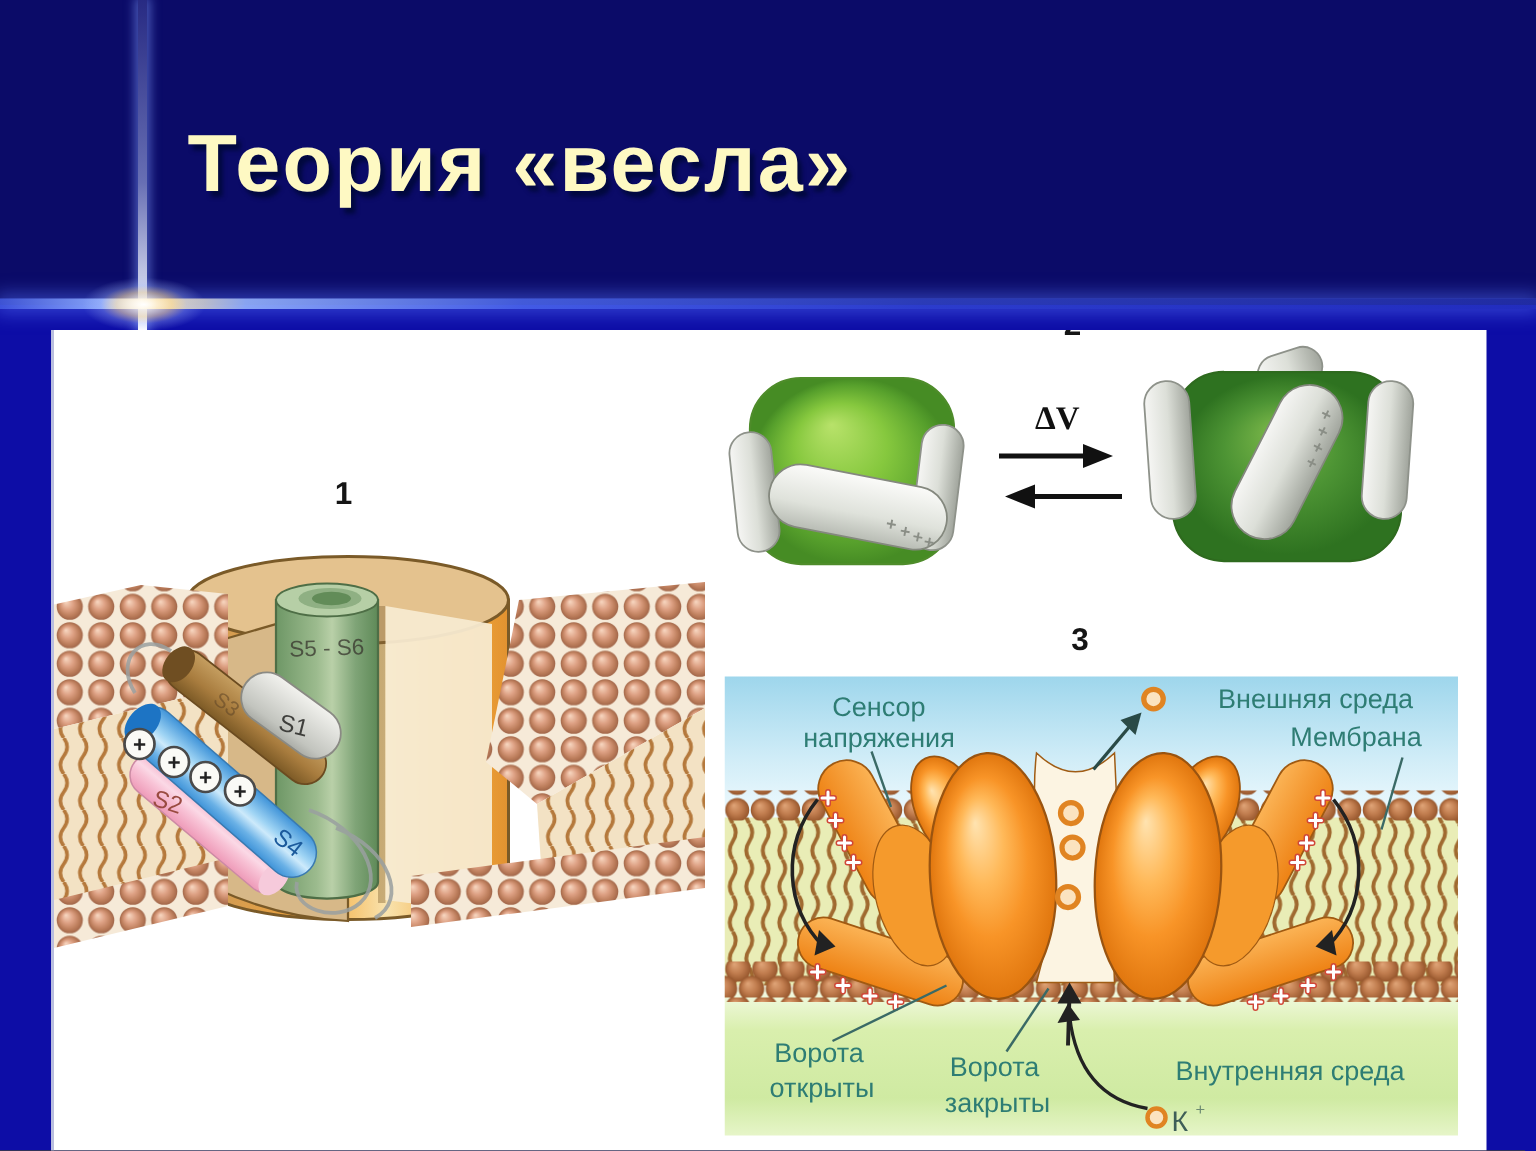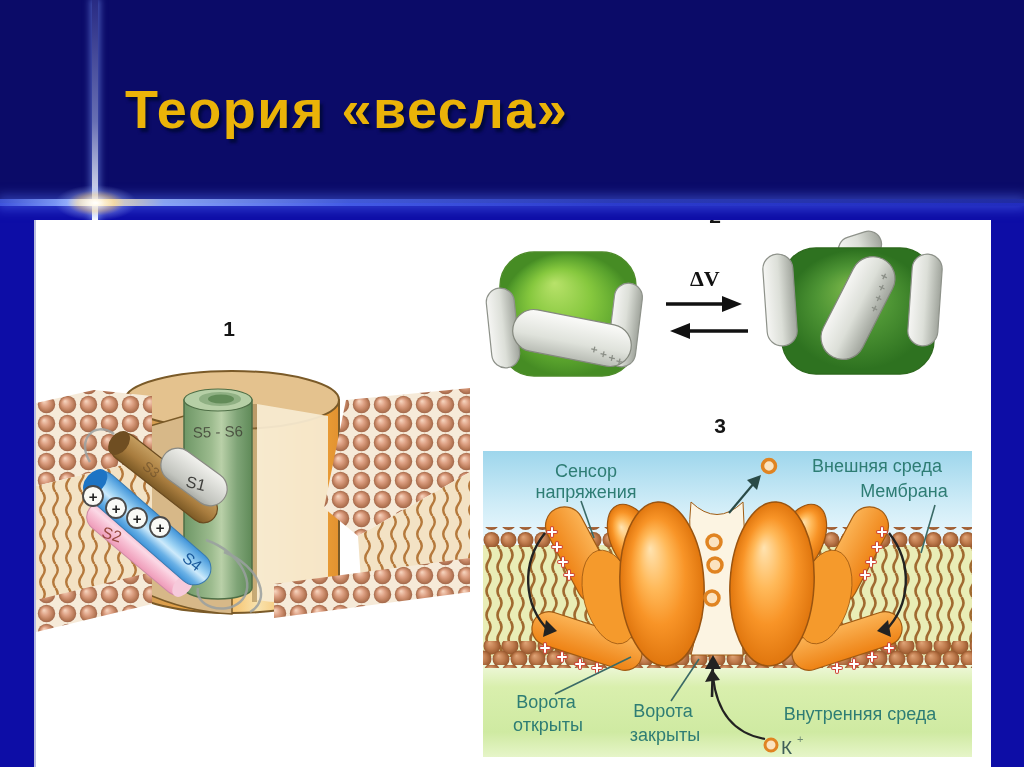--- a/index.html
+++ b/index.html
@@ -8,21 +8,21 @@
   .bg-top{position:absolute;left:0;top:0;width:1024px;height:203px;background:#0b0b68;}
   .bg-bottom{position:absolute;left:0;top:203px;width:1024px;height:564px;background:#0d0da6;}
   .vline{position:absolute;left:92px;top:0;width:6px;height:221px;
          background:linear-gradient(180deg,rgba(170,185,255,.18),rgba(195,210,255,.5) 55%,rgba(240,245,255,.9) 90%,#ffffff);
          box-shadow:0 0 7px 2px rgba(130,160,255,.55);}
   .hline{position:absolute;left:0;top:199px;width:1024px;height:7px;
          background:linear-gradient(90deg,rgba(70,95,230,.85) 0%,rgba(140,170,255,.95) 6.5%,#ffffff 9.2%,rgba(255,225,160,.95) 10.2%,rgba(150,180,255,.9) 16%,rgba(80,110,245,.8) 34%,rgba(60,85,225,.65) 60%,rgba(50,70,210,.55) 100%);
          box-shadow:0 0 12px 3px rgba(90,120,255,.5);}
   .cross-glow{position:absolute;left:55px;top:185px;width:82px;height:36px;
          background:radial-gradient(closest-side,rgba(255,255,255,.95),rgba(255,225,160,.55) 45%,rgba(180,200,255,.25) 70%,transparent 100%);}
-  .title{position:absolute;left:125px;top:78px;color:#eab308;font-size:54px;font-weight:bold;
+  .title{position:absolute;left:125px;top:78px;color:#fef9c3;font-size:54px;font-weight:bold;
          letter-spacing:1.5px;text-shadow:3px 4px 3px rgba(0,8,60,.95);white-space:nowrap;}
   .panel{position:absolute;left:34px;top:220px;width:957px;height:547px;background:#ffffff;
          border-left:2px solid #b9bedf;box-sizing:border-box;overflow:hidden;}
   .fig{position:absolute;}
   #fig1{left:0px;top:80px;}
   #fig2{left:436px;top:0px;}
   #fig3{left:447px;top:185px;}
   svg text{font-family:"Liberation Sans",sans-serif;}
   .fignum{font-weight:bold;font-size:21px;fill:#151515;}
   .teal{fill:#2e7d74;font-size:18px;}

